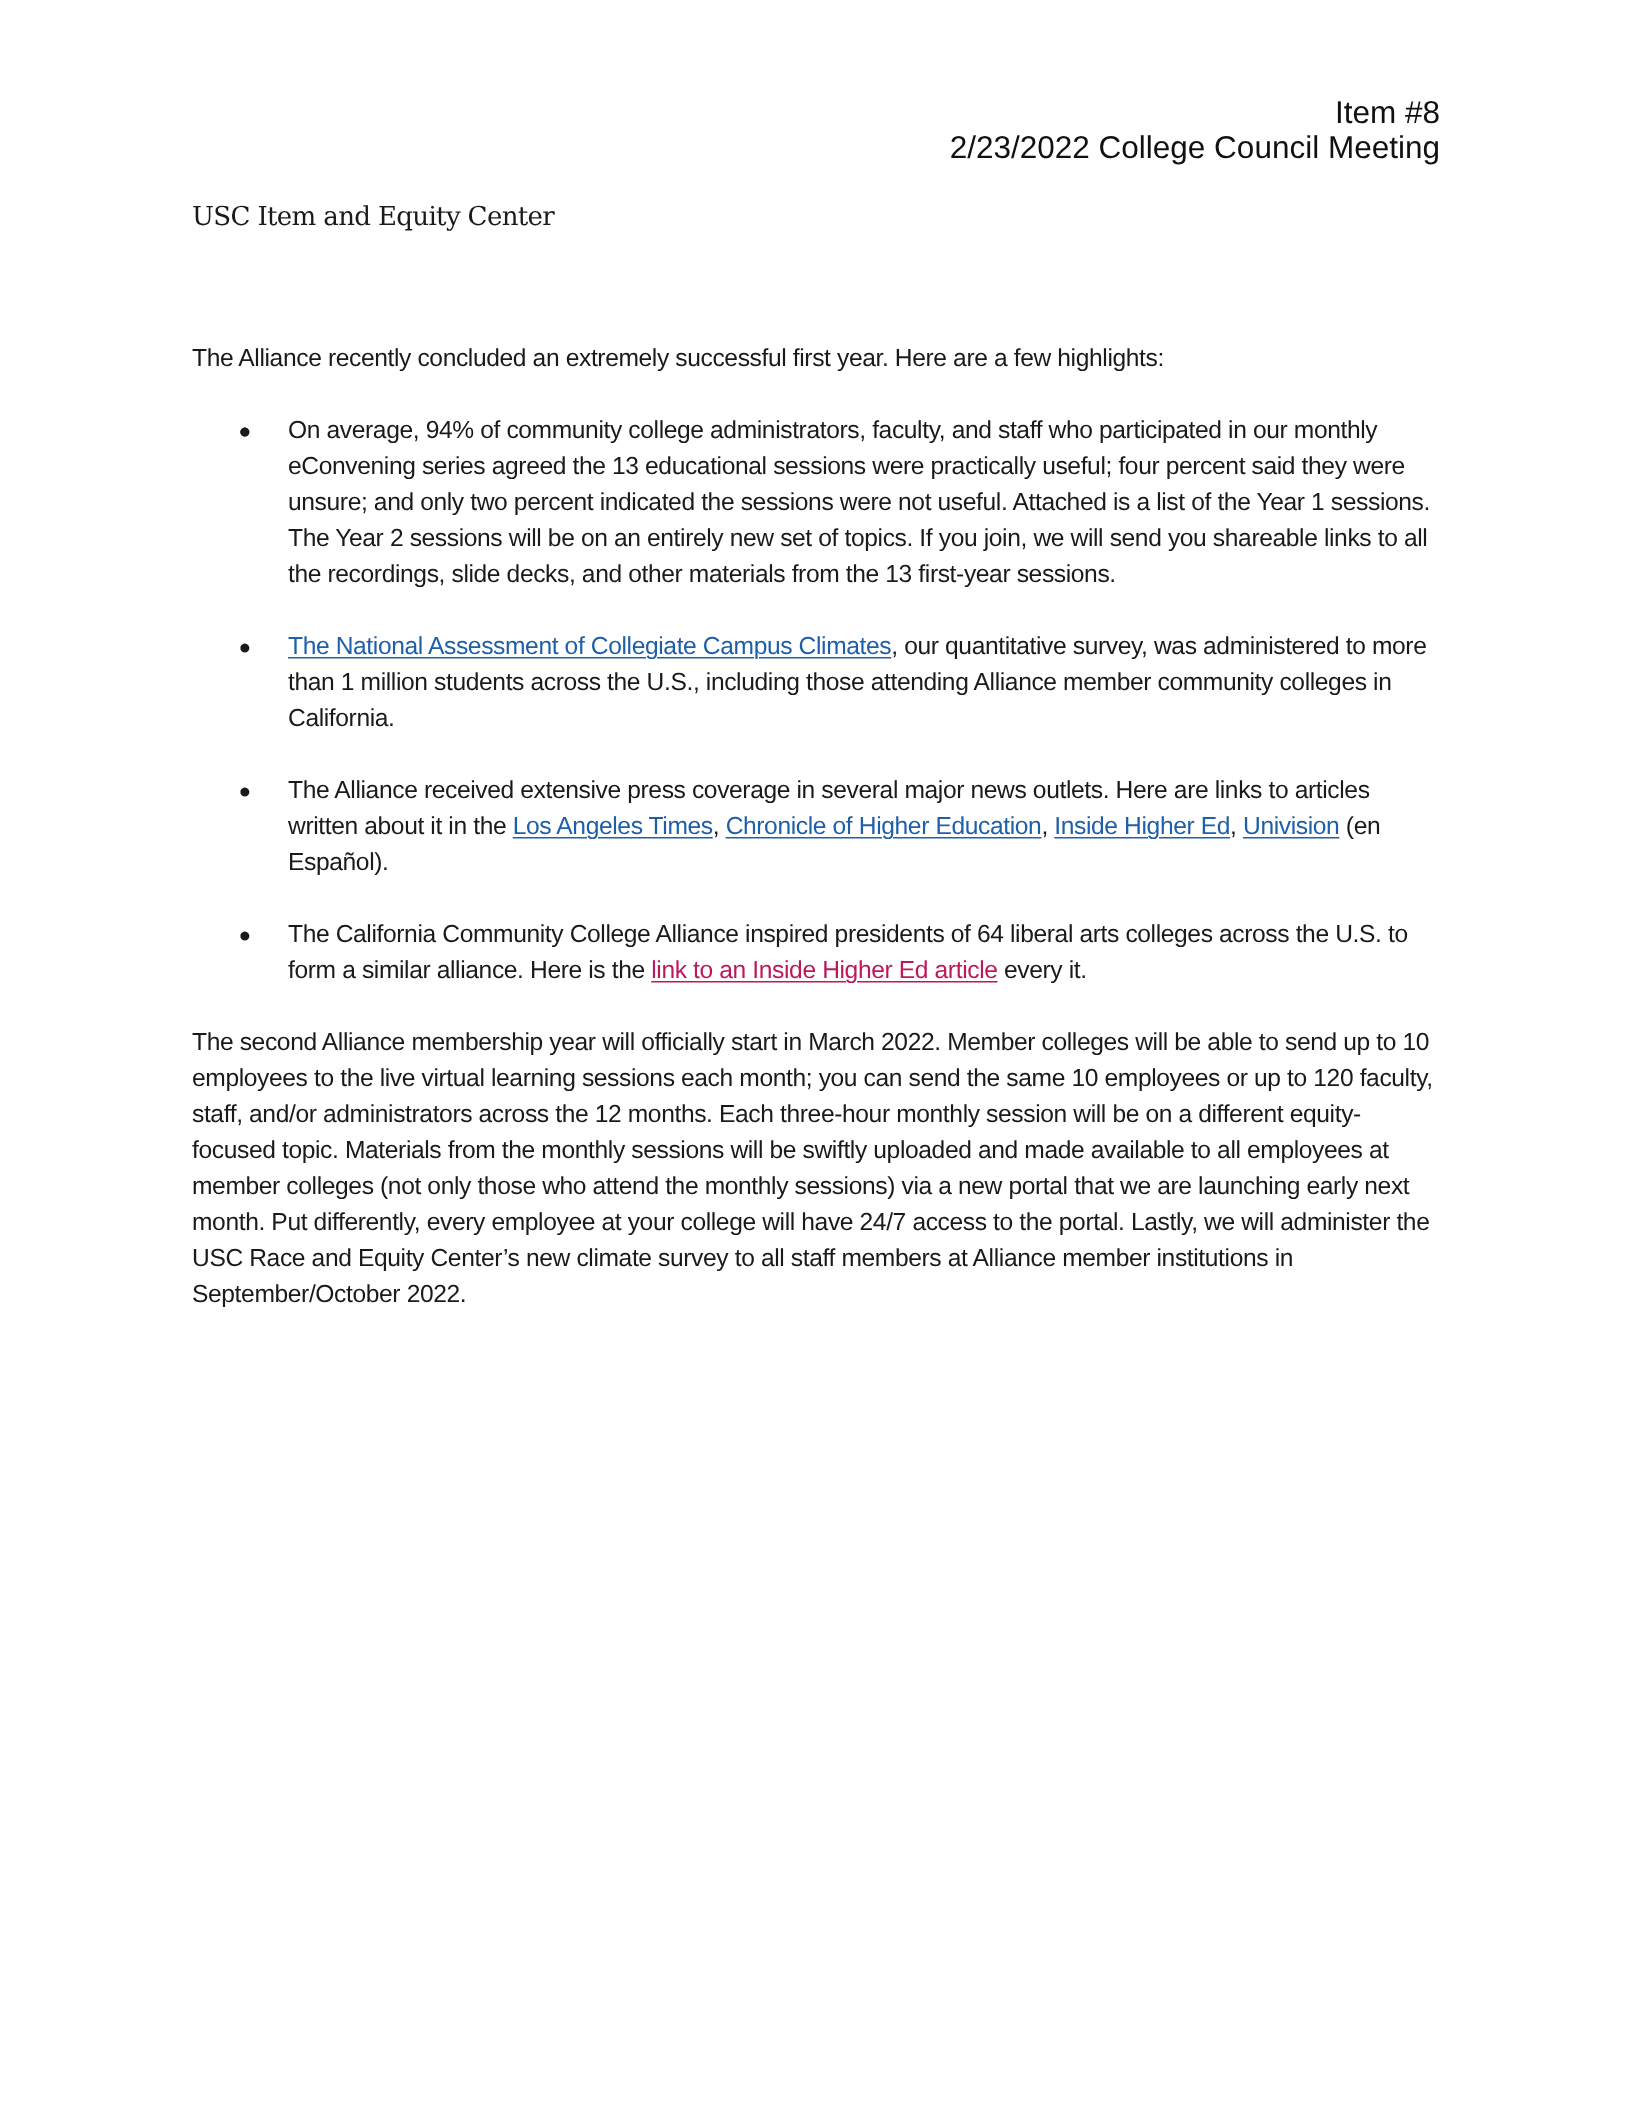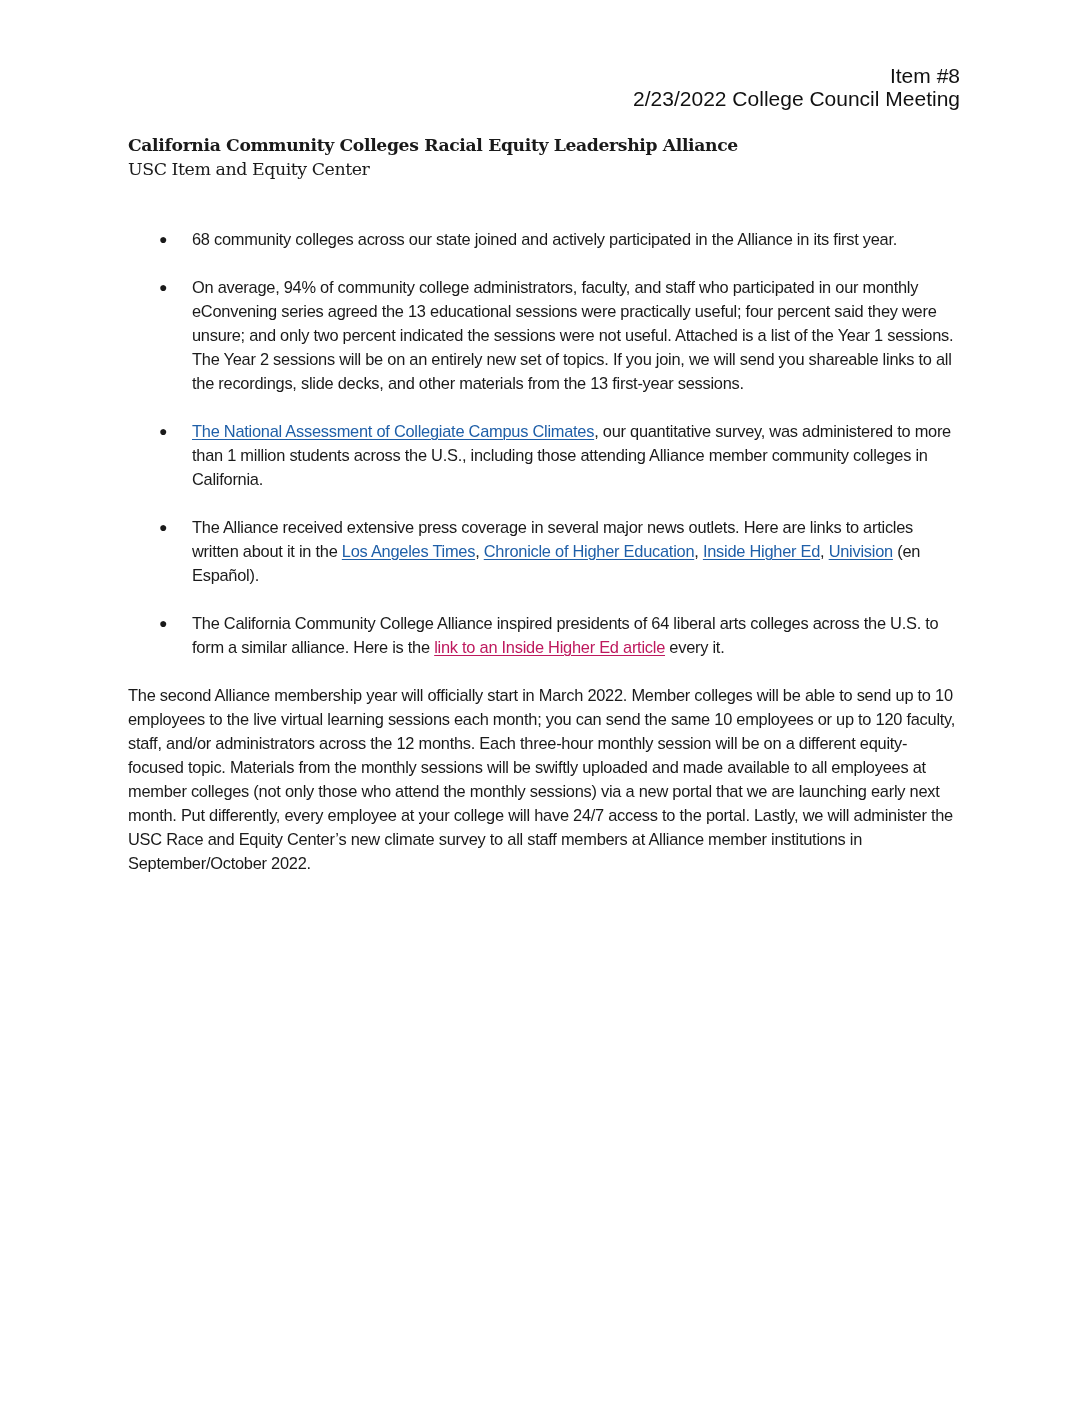--- a/index.html
+++ b/index.html
@@ -25,30 +25,29 @@
 <body>
 
 <div class="page">
 
   <div class="header-right">
     <div>Item #8</div>
     <div>2/23/2022 College Council Meeting</div>
   </div>
 
   <div class="title-block">
-    <div class="title-main">California Community Colleges Racial Equity Leadership Alliance</div>
     <div class="title-sub">USC Item and Equity Center</div>
   </div>
 
   <div class="body">
+    <p class="intro">The Alliance recently concluded an extremely successful first year. Here are a few highlights:</p>
 
     <ul class="highlights">
       <li>
         <span class="bullet">●</span>
-        <span>68 community colleges across our state joined and actively participated in the Alliance in its first year.</span>
       </li>
 
       <li>
         <span class="bullet">●</span>
         <span>On average, 94% of community college administrators, faculty, and staff who participated in our monthly eConvening series agreed the 13 educational sessions were practically useful; four percent said they were unsure; and only two percent indicated the sessions were not useful. Attached is a list of the Year 1 sessions. The Year 2 sessions will be on an entirely new set of topics. If you join, we will send you shareable links to all the recordings, slide decks, and other materials from the 13 first-year sessions.</span>
       </li>
 
       <li>
         <span class="bullet">●</span>
         <a class="link" style="color: rgb(31, 95, 168);">The National Assessment of Collegiate Campus Climates</a><span>, our quantitative survey, was administered to more than 1 million students across the U.S., including those attending Alliance member community colleges in California.</span>

